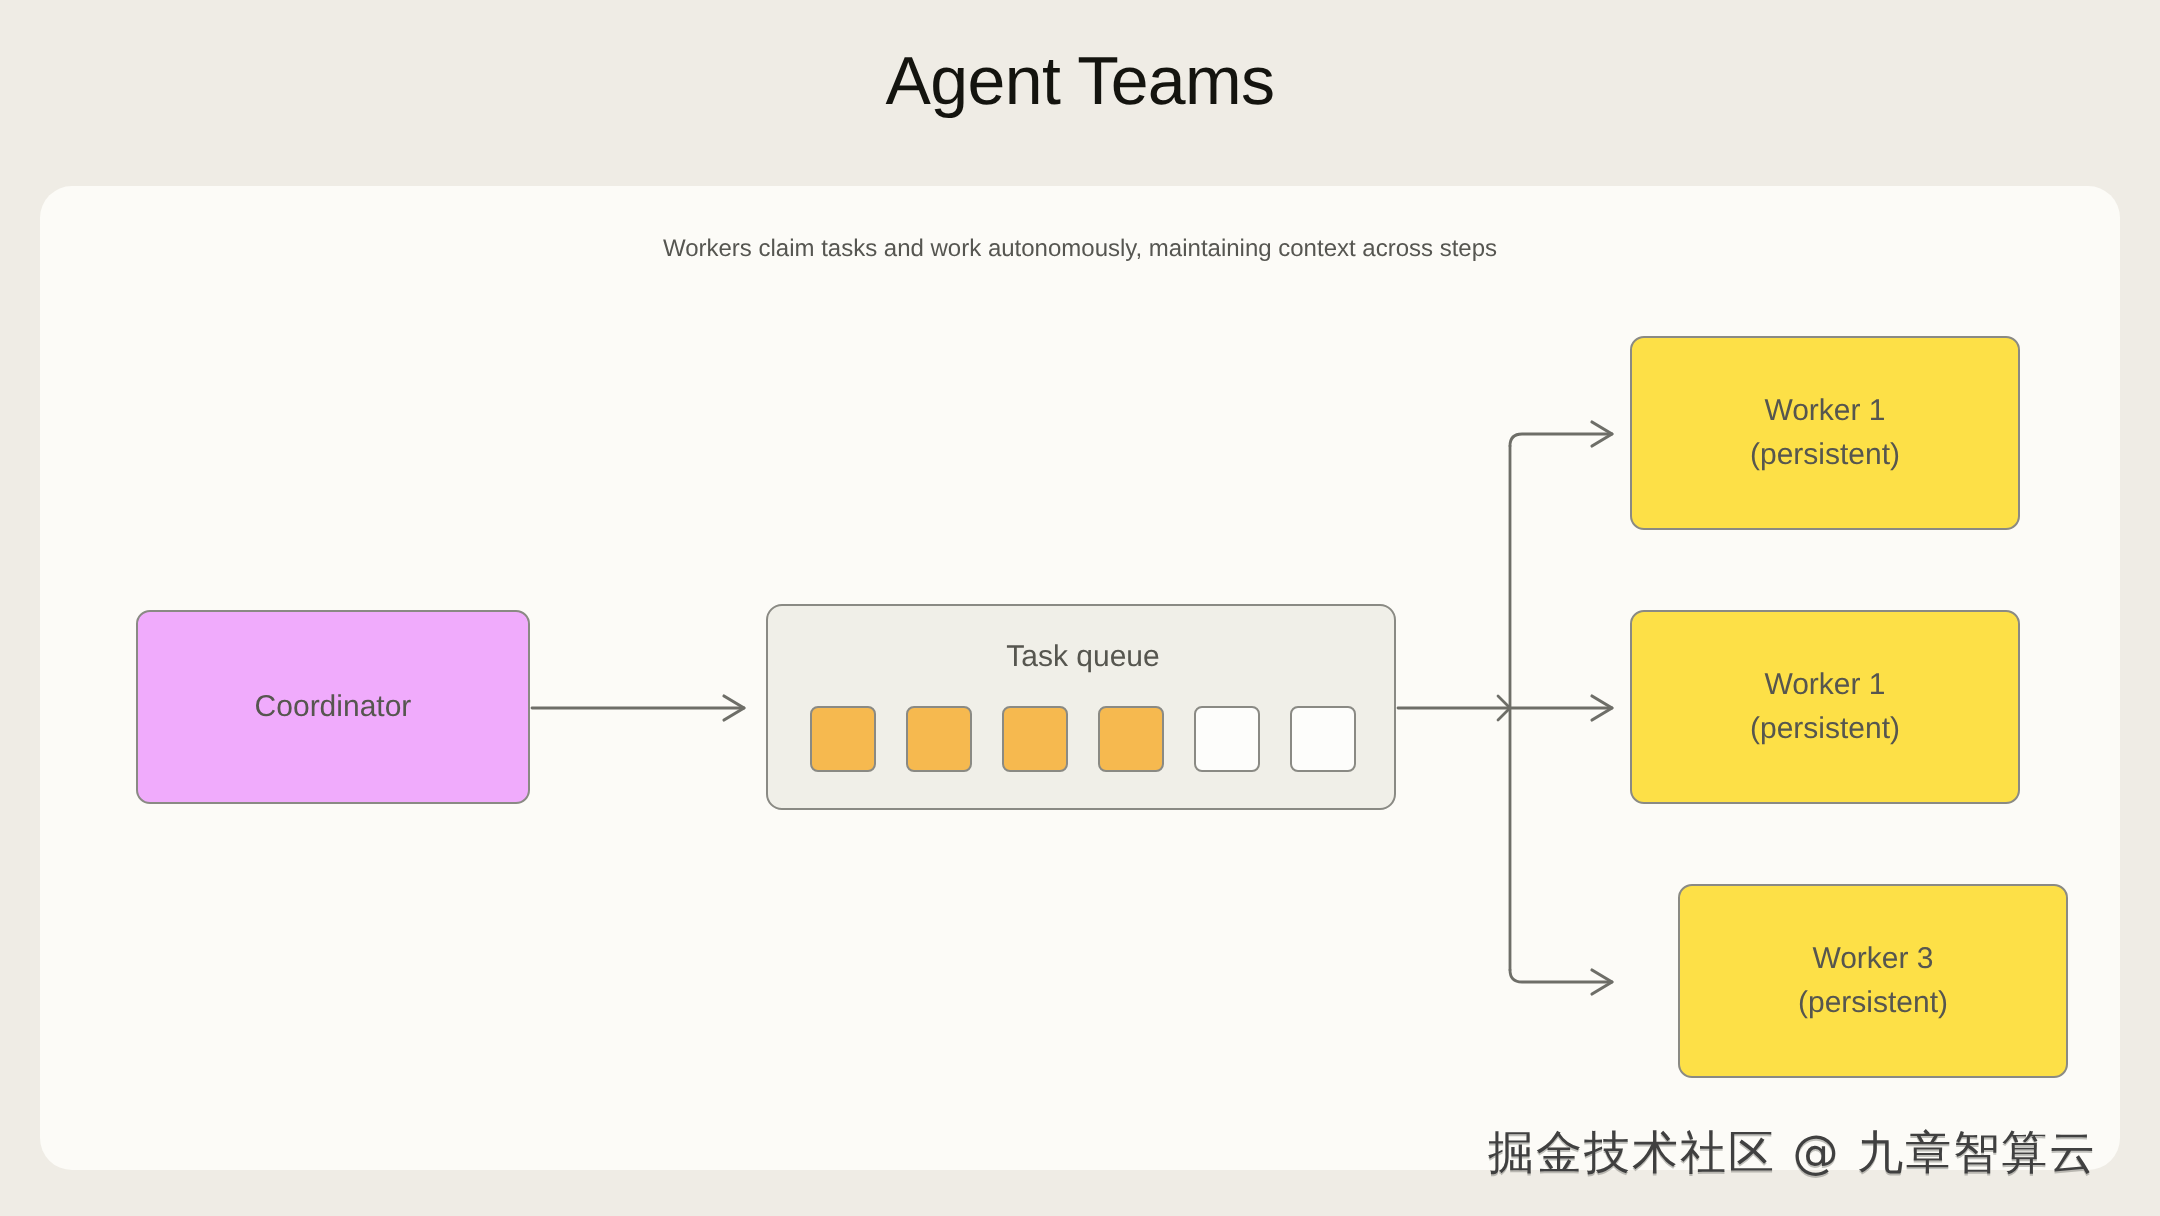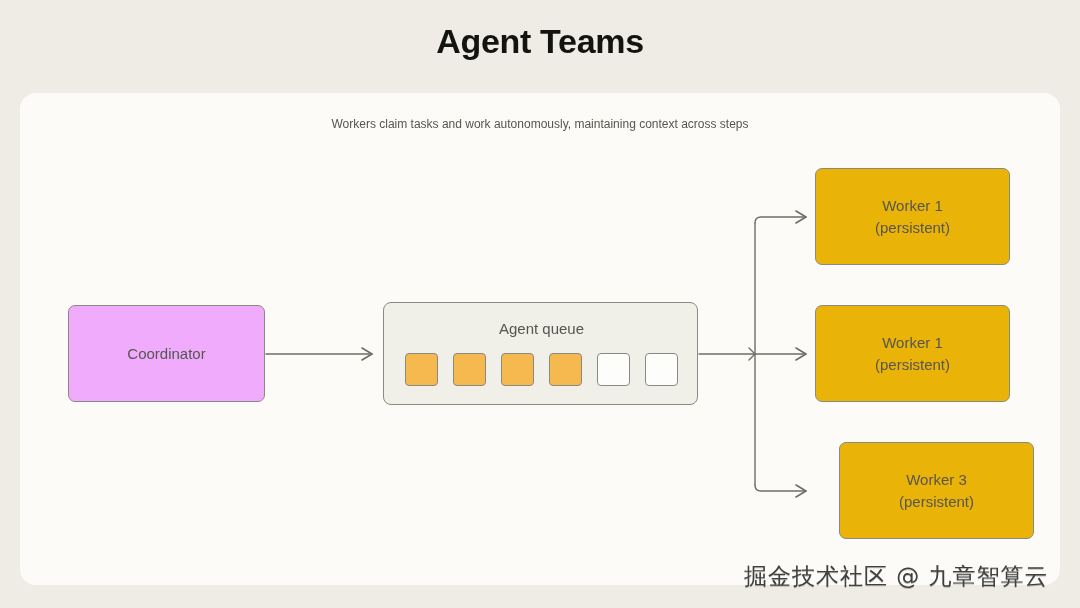--- a/index.html
+++ b/index.html
@@ -14,21 +14,21 @@
     overflow: hidden;
     position: relative;
   }
   .page-title {
     position: absolute;
     left: 0;
     top: 22px;
     width: 1080px;
     text-align: center;
     font-size: 34px;
-    font-weight: bold;
+    font-weight: normal;
     color: #14140f;
     letter-spacing: -0.3px;
   }
   .panel {
     position: absolute;
     left: 20px;
     top: 93px;
     width: 1040px;
     height: 492px;
     background: #fcfbf7;
@@ -69,21 +69,21 @@
     left: 48px;
     top: 212px;
     width: 197px;
     height: 97px;
     background: #f0abfc;
   }
   .node-worker {
     left: 795px;
     width: 195px;
     height: 97px;
-    background: #eab308;
+    background: #fde047;
   }
   .node-worker-1 { top: 75px; }
   .node-worker-2 { top: 212px; }
   .node-worker-3 { top: 349px; margin-left: 24px; }
   .queue-box {
     position: absolute;
     left: 363px;
     top: 209px;
     width: 315px;
     height: 103px;
@@ -171,21 +171,21 @@
         <path d="M 735 392 Q 735 398 741 398 L 786 398"></path>
         <path d="M 776 392 L 786 398 L 776 404" stroke-width="1.6"></path>
       </g>
     </svg>
 
     <div class="node node-coordinator">
       <span>Coordinator</span>
     </div>
 
     <div class="queue-box">
-      <div class="queue-label">Agent queue</div>
+      <div class="queue-label">Task queue</div>
       <div class="queue-slots">
         <div class="slot slot-filled"></div>
         <div class="slot slot-filled"></div>
         <div class="slot slot-filled"></div>
         <div class="slot slot-filled"></div>
         <div class="slot slot-empty"></div>
         <div class="slot slot-empty"></div>
       </div>
     </div>
 

